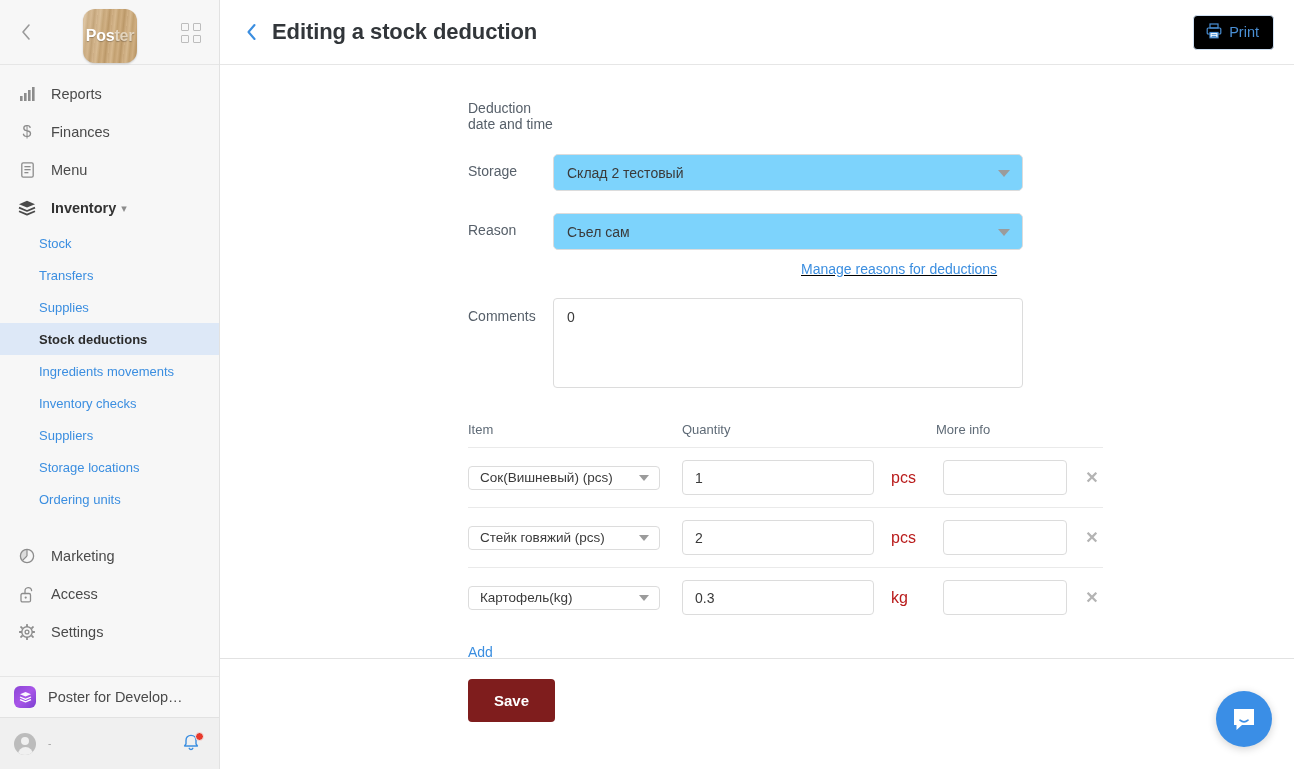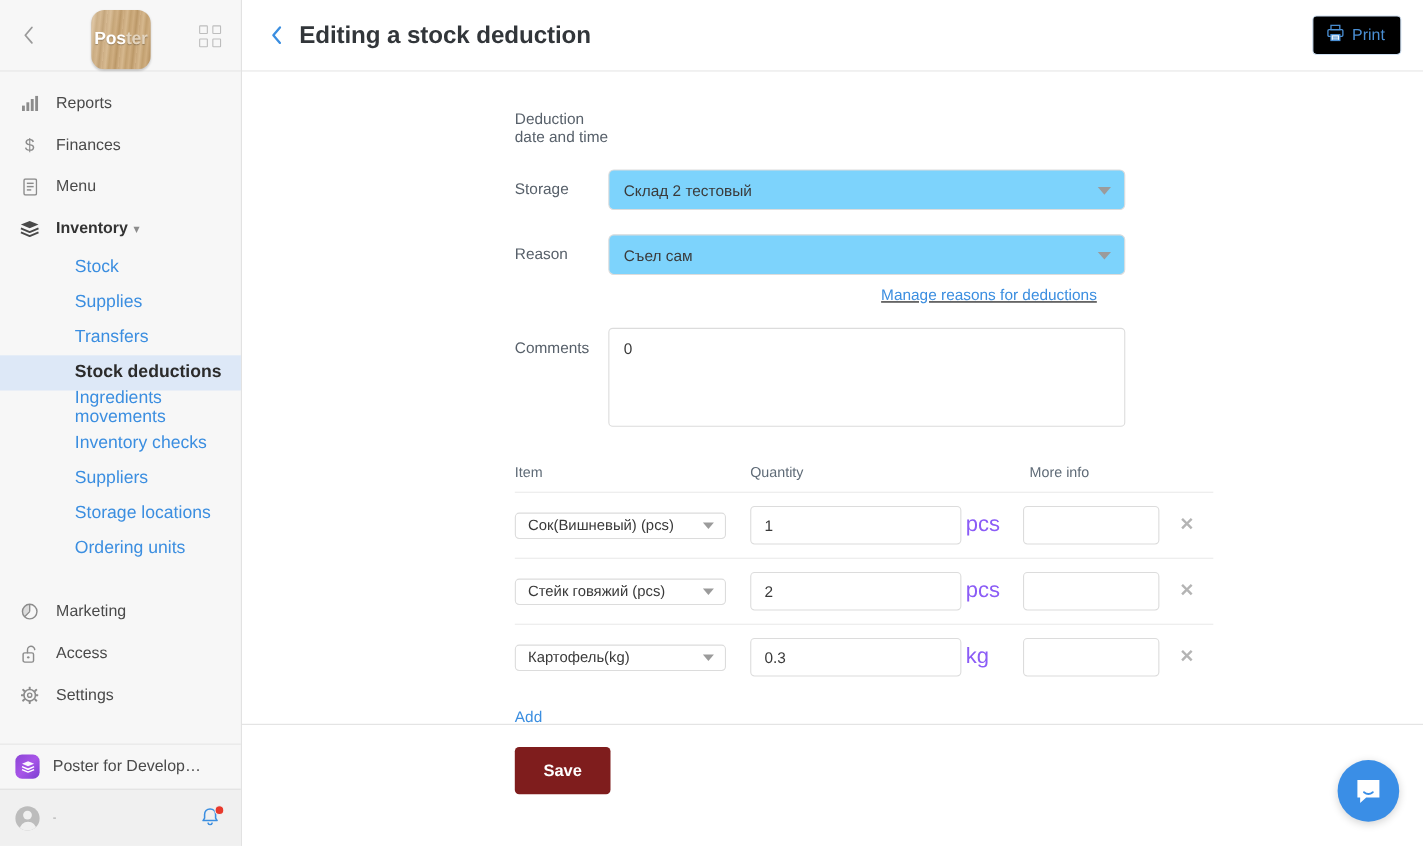--- a/index.html
+++ b/index.html
@@ -81,22 +81,22 @@
     display: flex; align-items: center; justify-content: center;
     color: #8c8c8c; flex: 0 0 22px;
   }
   .nav-item.active-parent { font-weight: bold; color: #333; }
   .nav-item.active-parent .caret {
     margin-left: 5px; color: #8c8c8c; font-size: 11px; font-weight: normal;
   }
 
   .sub-item {
     height: 32px; display: flex; align-items: center;
-    padding-left: 68px;
-    font-size: 16px; color: #3b8ee0;
+    padding-left: 39px;
+    font-size: 13px; color: #3b8ee0;
     cursor: pointer;
   }
   .sub-item.selected {
     background: #dde8f7; color: #2b2b2b; font-weight: bold;
   }
 
   .nav-gap { height: 22px; }
 
   .side-bottom-sep {
     position: absolute; left: 0; right: 0; bottom: 92px;
@@ -252,21 +252,21 @@
     font-size: 13.5px; color: #3a3a3a; cursor: pointer;
     white-space: nowrap; overflow: hidden;
   }
   .mini-select .arr {
     position: absolute; right: 10px; top: 50%; margin-top: -2.5px;
     width: 0; height: 0;
     border-left: 5px solid transparent; border-right: 5px solid transparent;
     border-top: 6px solid #9b9b9b;
   }
   .qty-inp { width: 192px; margin-left: 22px; }
-  .unit { width: 52px; margin-left: 4px; font-size: 20px; color: #8b5cf6; }
+  .unit { width: 52px; margin-left: 17px; font-size: 16px; color: #b91c1c; }
   .more-inp { width: 124px; }
   .del-x {
     margin-left: 16px; width: 18px; height: 18px;
     color: #b4b4b4; font-size: 16px; line-height: 18px; text-align: center;
     cursor: pointer; font-weight: bold;
   }
   .add-link { padding-top: 16px; }
 
   .content-bottom-sep {
     position: absolute; left: 0; right: 0; top: 658px;
@@ -365,24 +365,24 @@
         </span>
         <span>Inventory</span>
         <span class="caret">▾</span>
       </div>
 
       <div>
         <div class="sub-item">
             <span>Stock</span>
           </div>
         <div class="sub-item">
+            <span>Transfers</span>
+          </div>
+        <div class="sub-item">
             <span>Supplies</span>
-          </div>
-        <div class="sub-item">
-            <span>Transfers</span>
           </div>
         <div class="sub-item selected">
             <span>Stock deductions</span>
           </div>
         <div class="sub-item">
             <span>Ingredients movements</span>
           </div>
         <div class="sub-item">
             <span>Inventory checks</span>
           </div>

